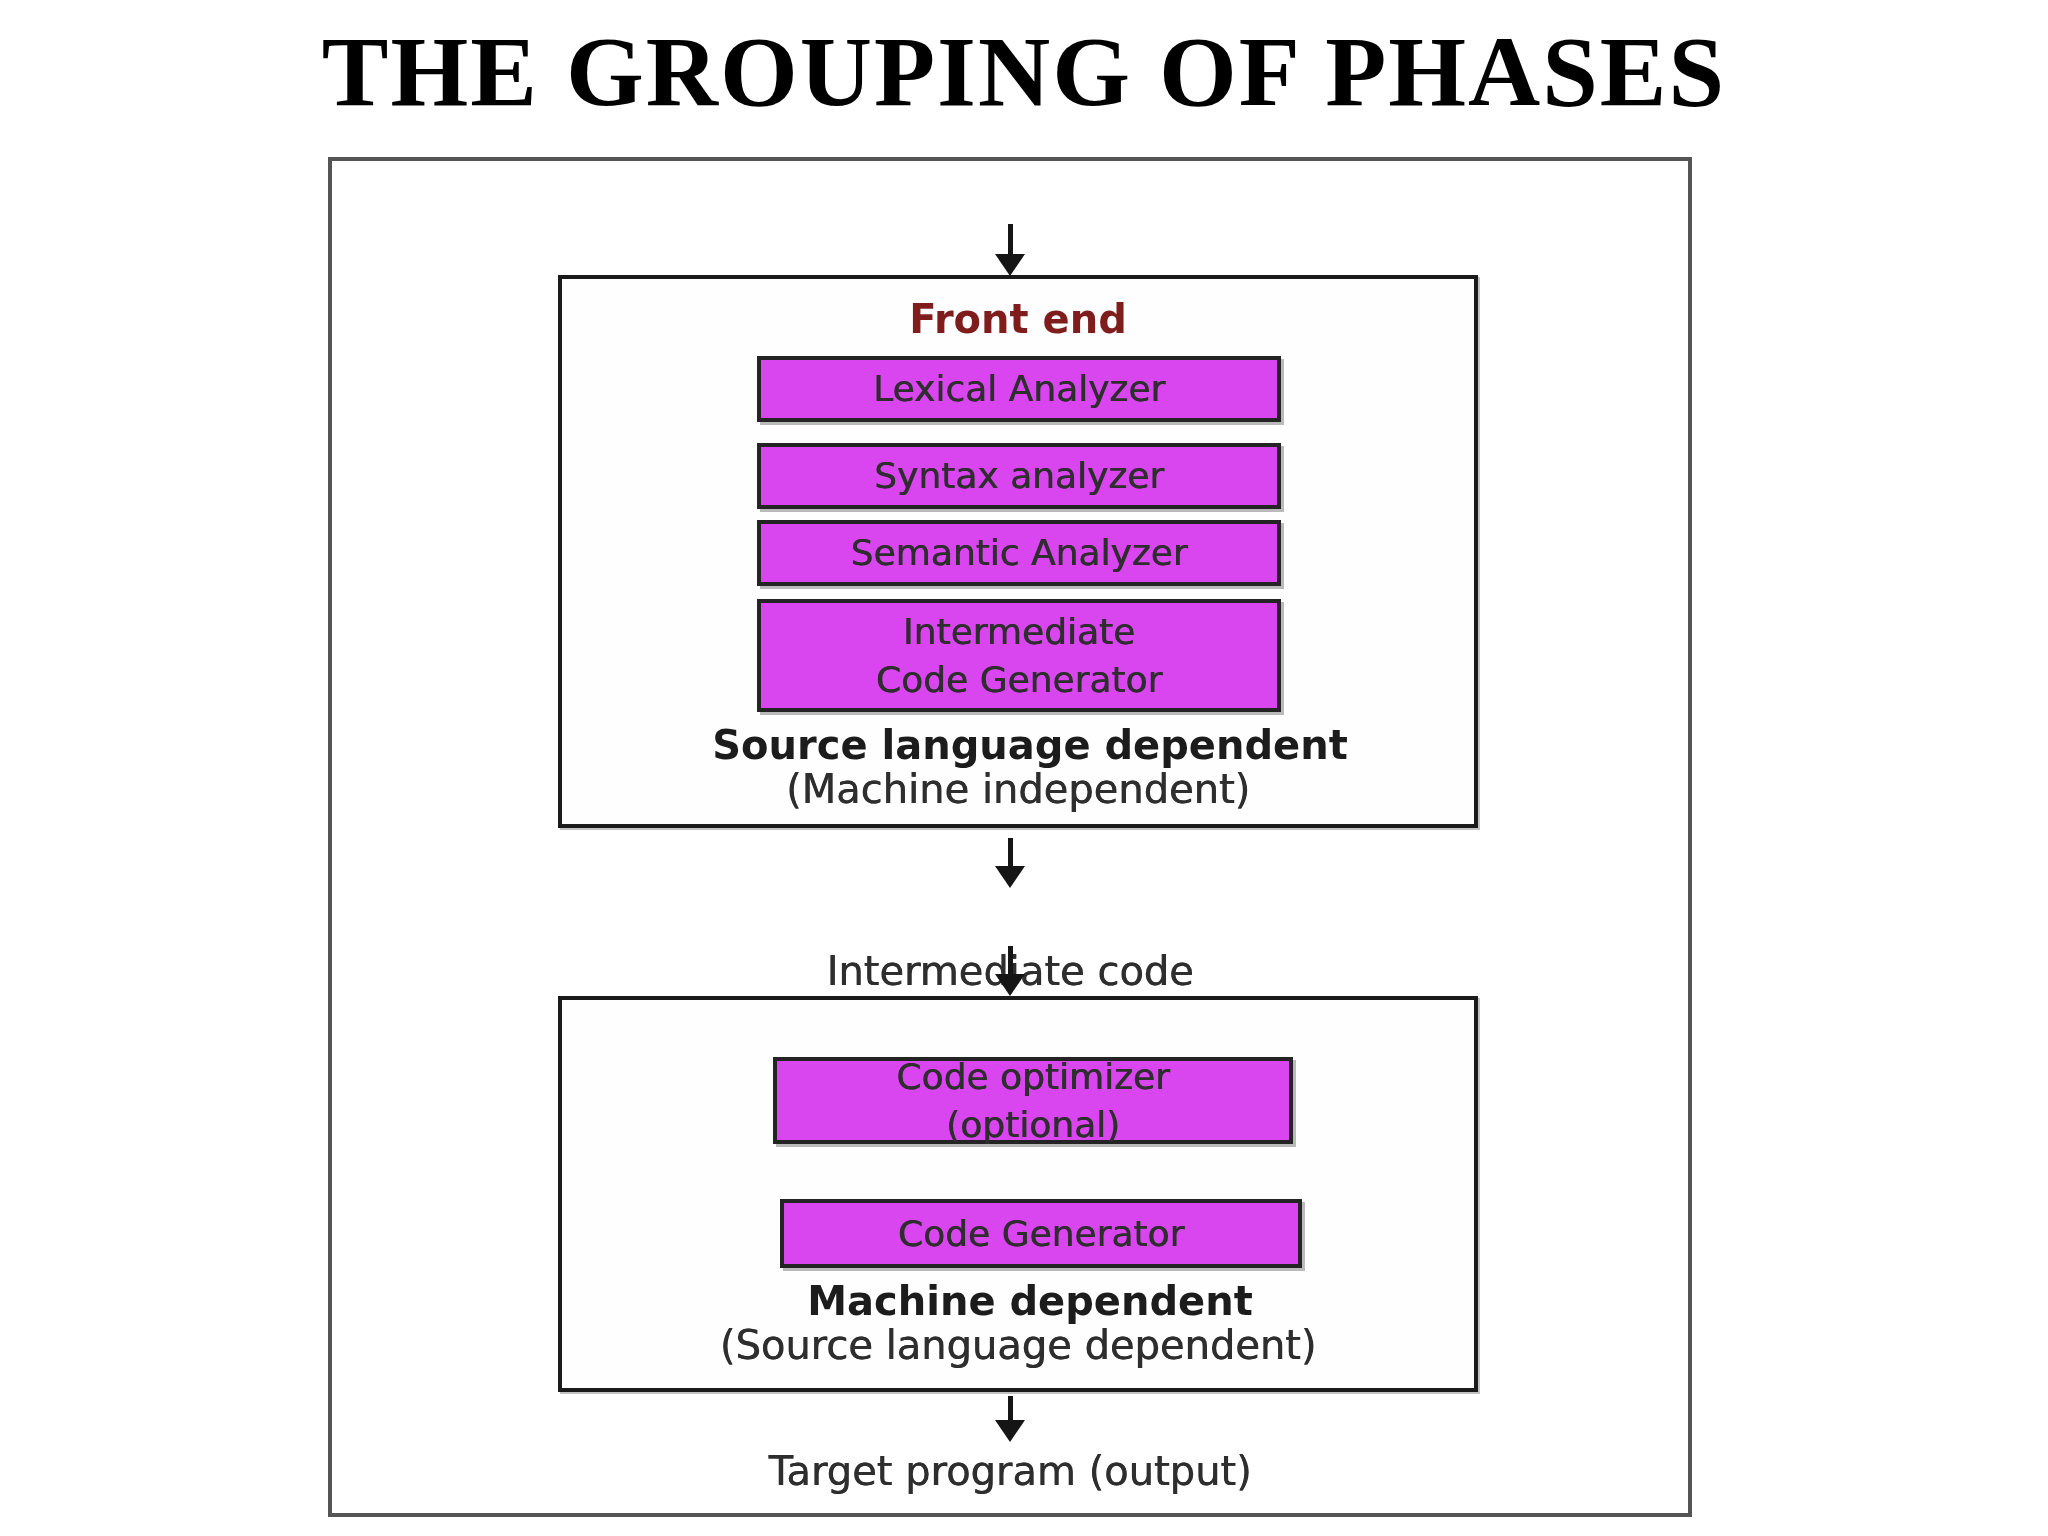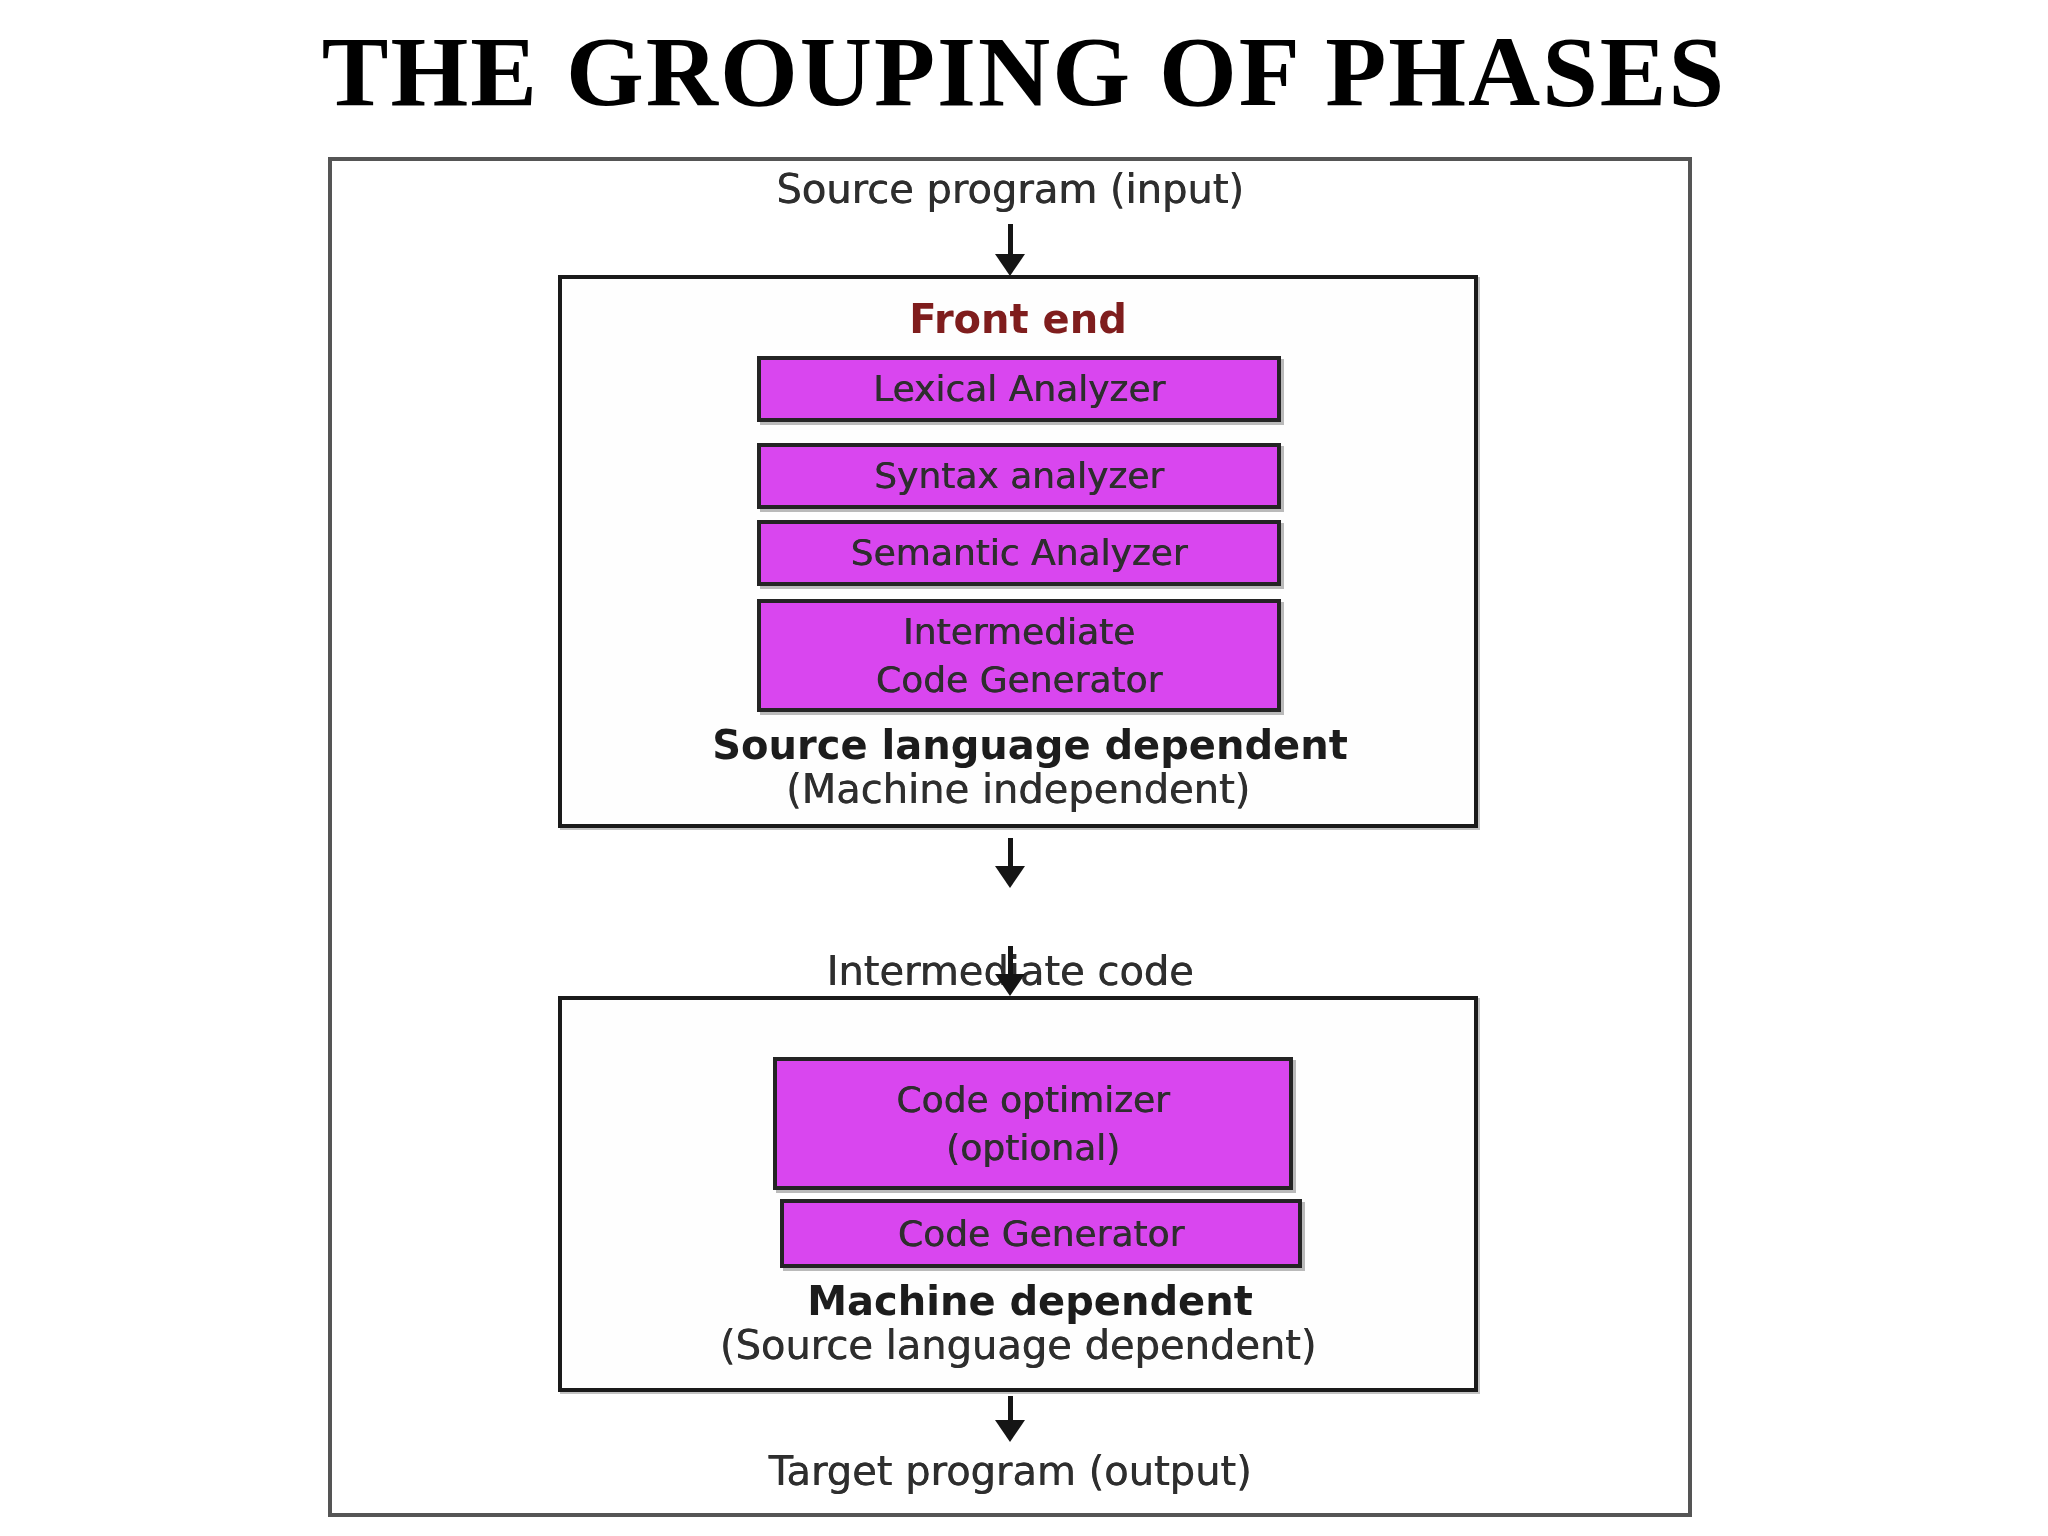--- a/index.html
+++ b/index.html
@@ -104,21 +104,20 @@
 </style>
 </head>
 <body>
 
 <div id="page">
 
   <div id="title" class="abs">THE GROUPING OF PHASES</div>
 
   <div id="frame" class="abs"></div>
 
-  <div class="abs flow-label" style="top:166px;">Source program (input)</div>
 
   <div class="abs arrow" style="left:995px;top:224px;height:52px;">
     <div class="shaft"></div>
     <div class="head"></div>
   </div>
 
   <div class="abs section" style="top:275px;height:553px;"></div>
   <div class="abs section-label" style="top:296px;">Front end</div>
 
   <div class="abs phase-box" style="left:757px;top:356px;width:524px;height:66px;">
@@ -145,21 +144,21 @@
 
   <div class="abs flow-label" style="top:948px;">Intermediate code</div>
 
   <div class="abs arrow" style="left:995px;top:946px;height:50px;">
     <div class="shaft"></div>
     <div class="head"></div>
   </div>
 
   <div class="abs section" style="top:996px;height:396px;"></div>
 
-  <div class="abs phase-box" style="left:773px;top:1057px;width:520px;height:133px;">
+  <div class="abs phase-box" style="left:773px;top:1057px;width:520px;height:87px;">
     <span>Code optimizer</span>
     <span>(optional)</span>
   </div>
   <div class="abs phase-box" style="left:780px;top:1199px;width:522px;height:69px;">
     <span>Code Generator</span>
   </div>
 
   <div class="abs dep" style="top:1278px;">Machine dependent</div>
   <div class="abs dep-note" style="top:1322px;">(Source language dependent)</div>
 

